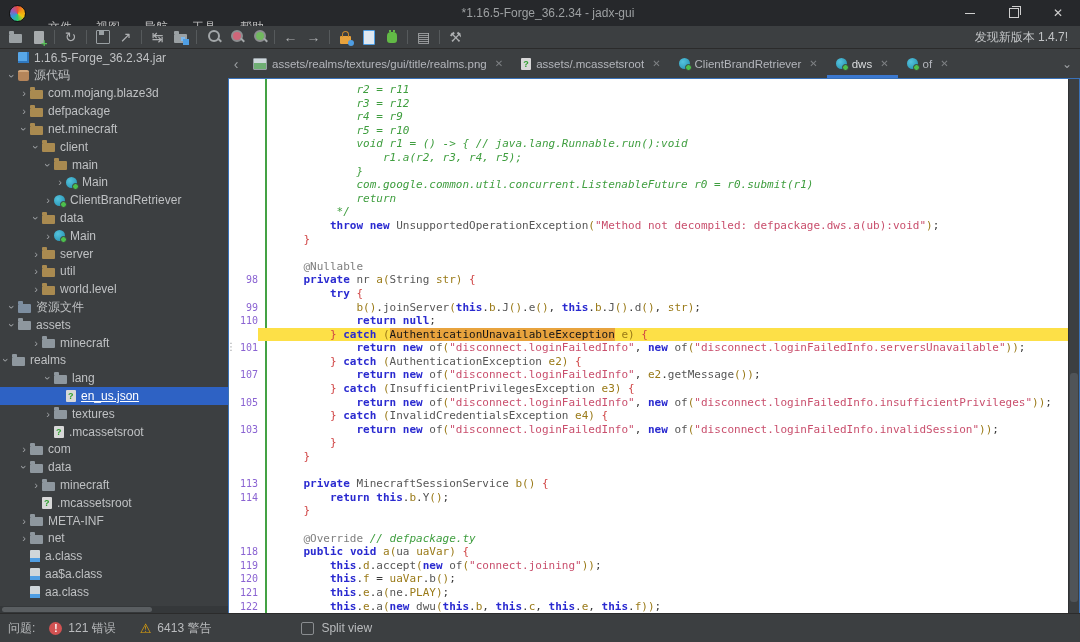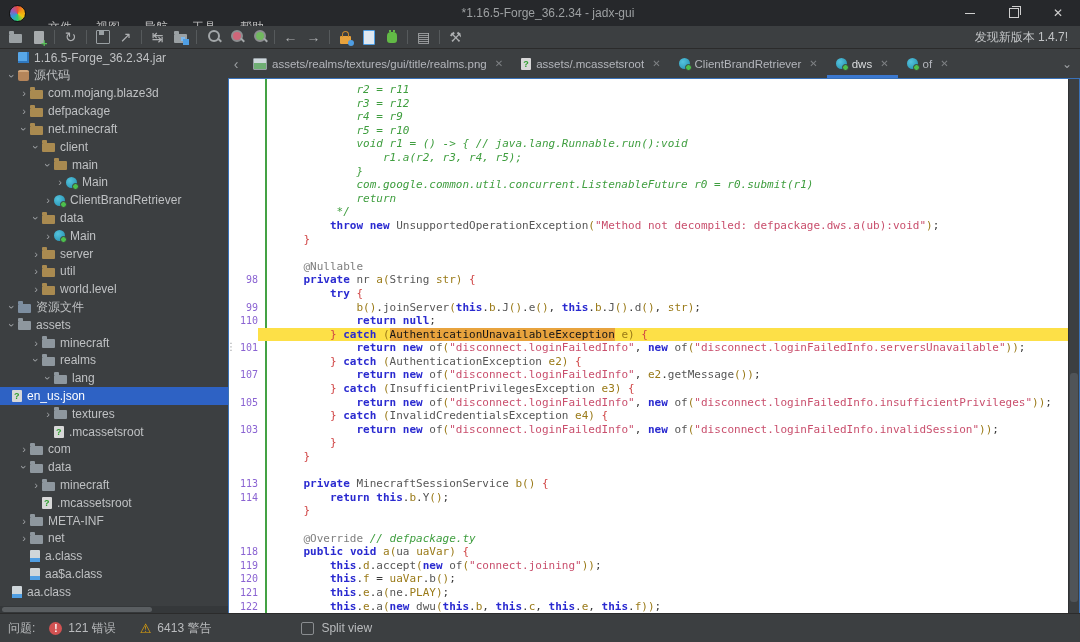--- a/index.html
+++ b/index.html
@@ -277,31 +277,31 @@
         <div class="trow" style="padding-left: 6px;">
           <span class="arr exp">›</span>
           <span class="ti ti-folder f-gray"></span>
           <span>assets</span>
         </div>
         <div class="trow" style="padding-left: 30px;">
           <span class="arr">›</span>
           <span class="ti ti-folder f-gray"></span>
           <span>minecraft</span>
         </div>
-        <div class="trow" style="padding-left: 30px;">
+        <div class="trow" style="">
           <span class="arr exp">›</span>
           <span class="ti ti-folder f-gray"></span>
           <span>realms</span>
         </div>
         <div class="trow" style="padding-left: 42px;">
           <span class="arr exp">›</span>
           <span class="ti ti-folder f-gray"></span>
           <span>lang</span>
         </div>
-        <div class="trow sel" style="">
+        <div class="trow sel" style="padding-left: 54px; text-decoration: underline;">
           <span class="arr"></span>
           <span class="ti ti-fileq"></span>
           <span>en_us.json</span>
         </div>
         <div class="trow" style="padding-left: 42px;">
           <span class="arr">›</span>
           <span class="ti ti-folder f-gray"></span>
           <span>textures</span>
         </div>
         <div class="trow" style="padding-left: 42px;">
@@ -342,21 +342,21 @@
         <div class="trow" style="padding-left: 18px;">
           <span class="arr"></span>
           <span class="ti ti-filec"></span>
           <span>a.class</span>
         </div>
         <div class="trow" style="padding-left: 18px;">
           <span class="arr"></span>
           <span class="ti ti-filec"></span>
           <span>aa$a.class</span>
         </div>
-        <div class="trow" style="">
+        <div class="trow" style="padding-left: 18px;">
           <span class="arr"></span>
           <span class="ti ti-filec"></span>
           <span>aa.class</span>
         </div>
         <div class="tree-hscroll">
           <div class="thumb"></div>
         </div>
       </div>
     <div class="rightcol">
       <div class="tabbar">

